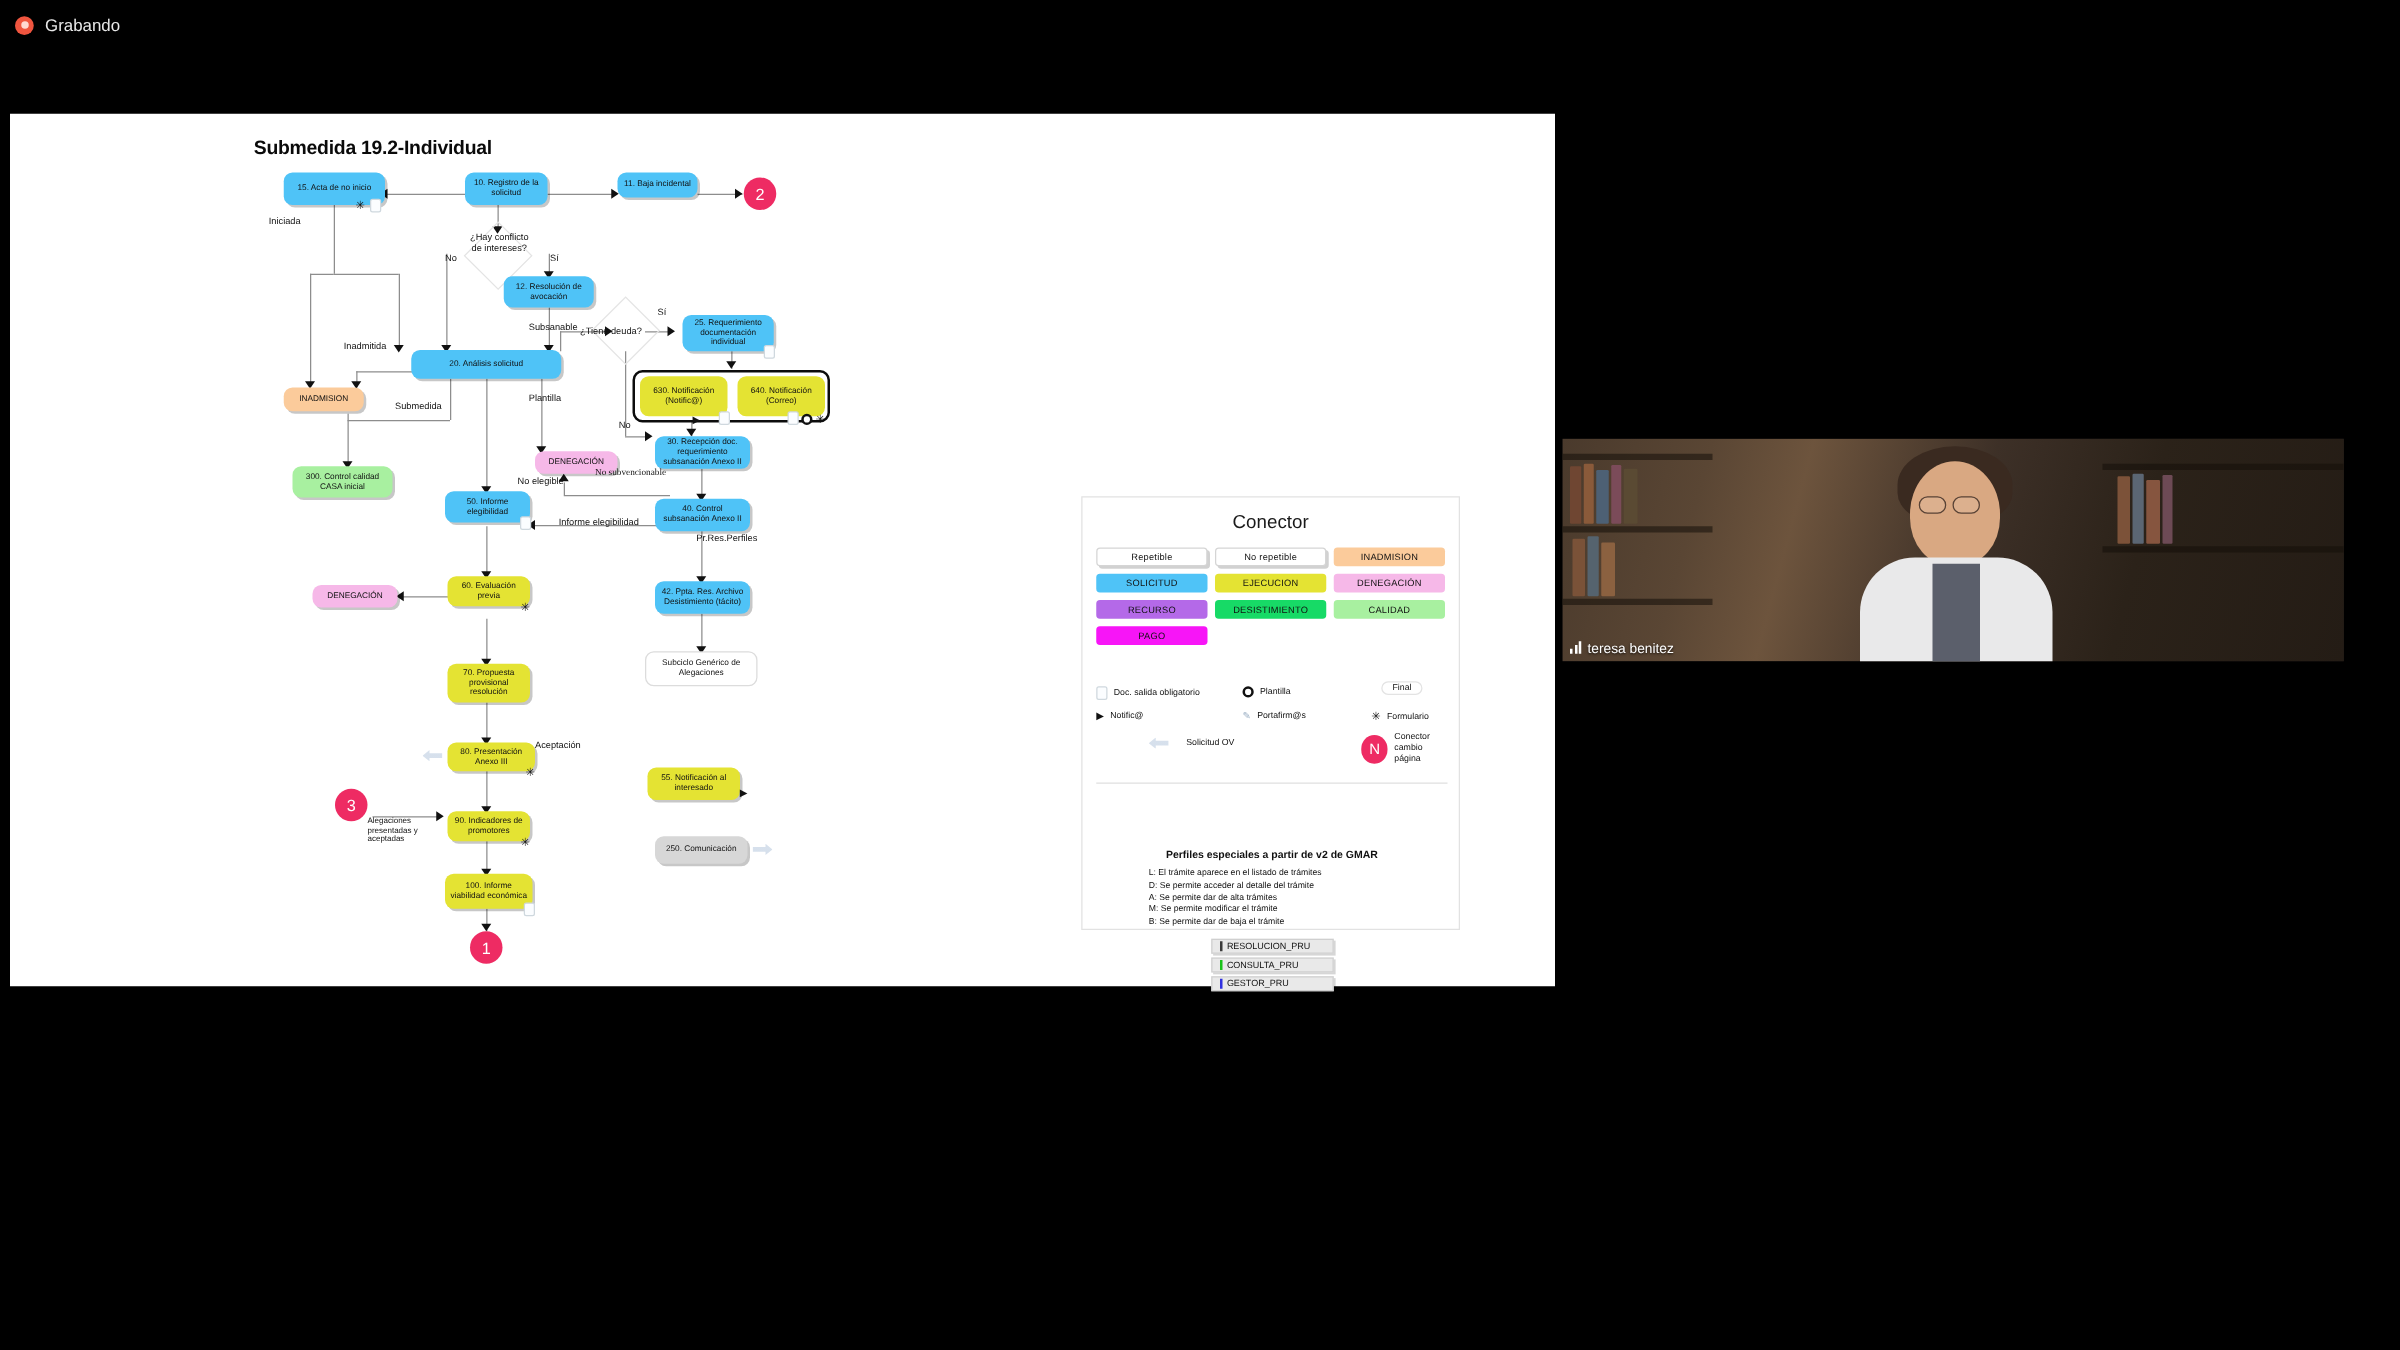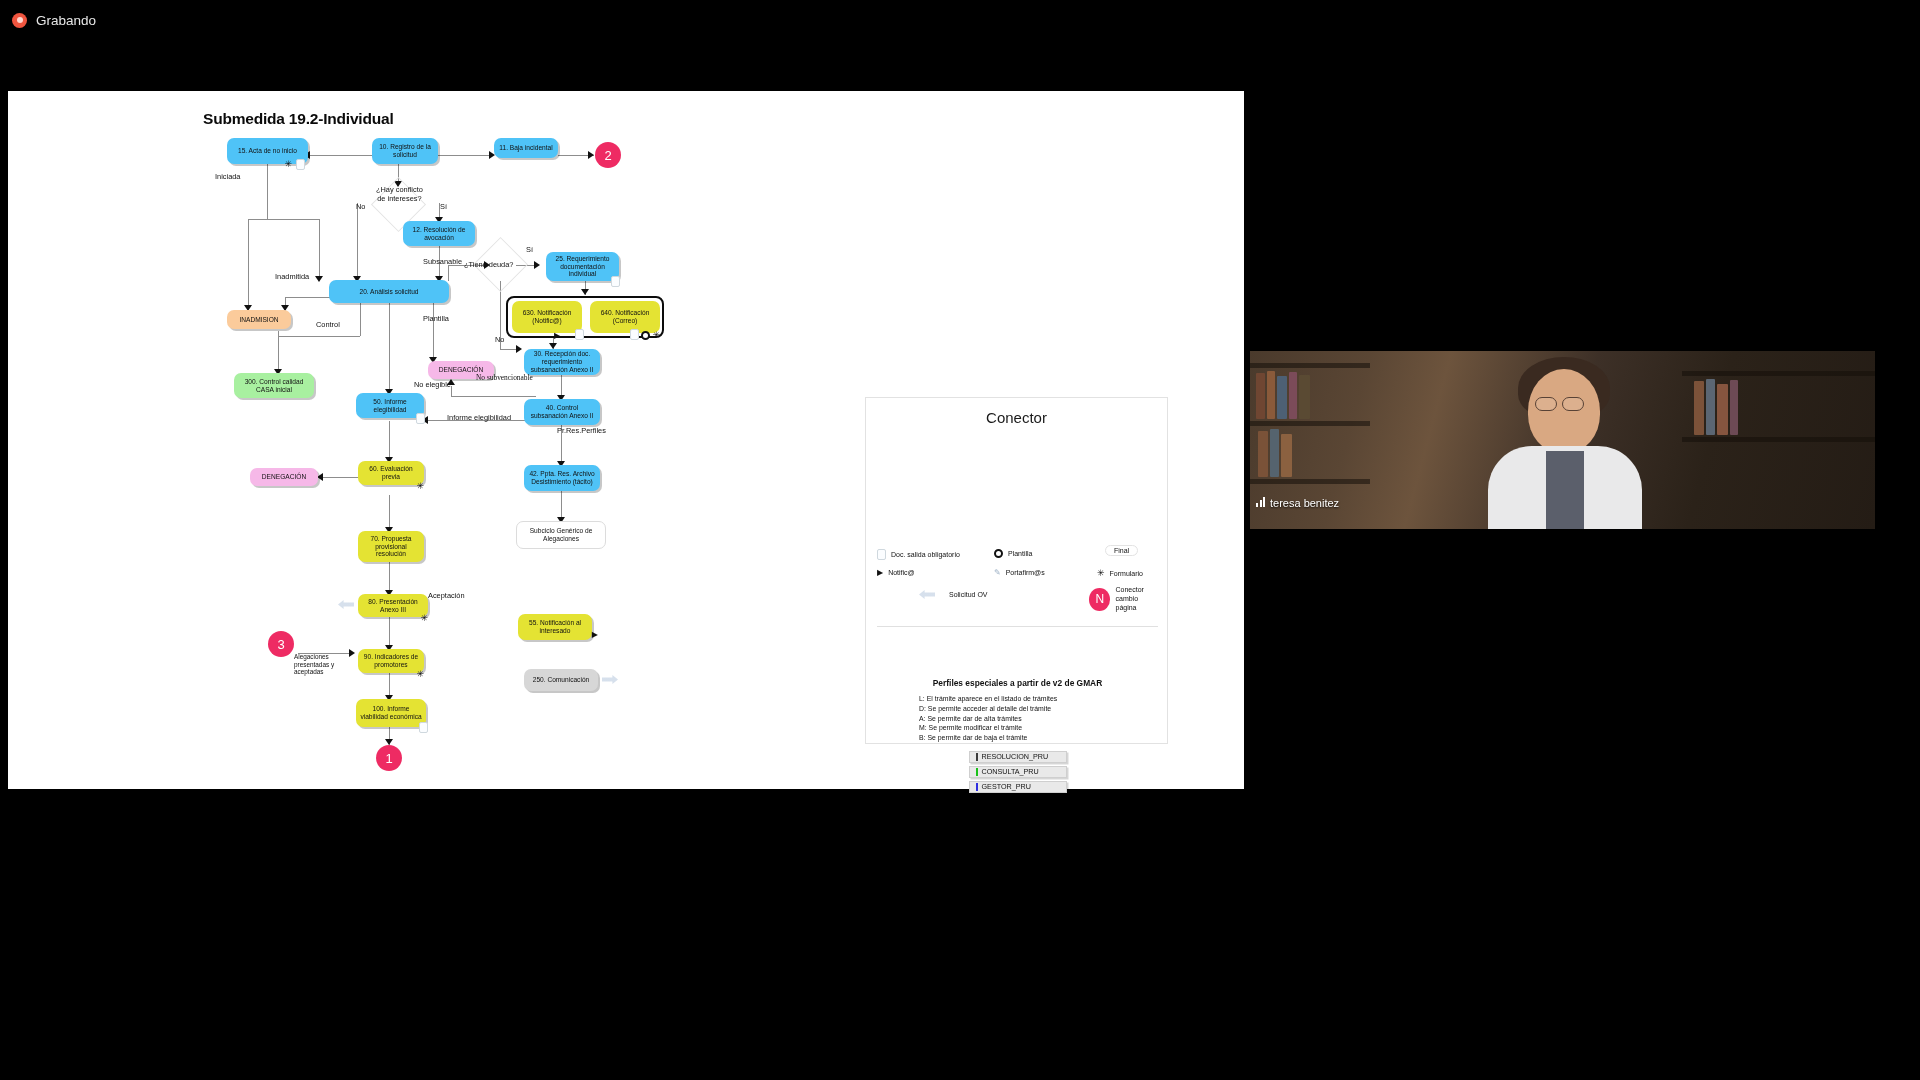--- a/index.html
+++ b/index.html
@@ -196,21 +196,21 @@
     position: absolute; left: 296px; top: 100px; width: 38px; height: 80px;
     background: #5b5f6b;
   }
   #glasses-l, #glasses-r {
     position: absolute; width: 22px; height: 14px;
     border: 1.6px solid #584235; border-radius: 7px; background: rgba(255,255,255,.10);
   }
   #glasses-l { left: 285px; top: 46px; }
   #glasses-r { left: 312px; top: 46px; }
   #vid-name {
-    position: absolute; left: 6px; bottom: 20px;
+    position: absolute; left: 6px; bottom: 4px;
     display: flex; gap: 5px;
     color: #fff; font-size: 11px;
     text-shadow: 0 1px 2px rgba(0,0,0,.85);
   }
   #mic-bars { display: flex; align-items: flex-end; gap: 1.5px; height: 10px; }
   #mic-bars i { width: 2px; background: #fff; display: block; }
 </style>
 </head>
 <body>
 
@@ -481,35 +481,49 @@
     <div class="lbl" style="left:207px;top:82px;">Iniciada</div>
     <div class="lbl" style="left:368px;top:95px;text-align:center;">¿Hay conflicto
 de intereses?</div>
     <div class="lbl" style="left:348px;top:112px;">No</div>
     <div class="lbl" style="left:432px;top:112px;">Sí</div>
     <div class="lbl" style="left:415px;top:167px;">Subsanable</div>
     <div class="lbl" style="left:456px;top:170px;">¿Tiene deuda?</div>
     <div class="lbl" style="left:518px;top:155px;">Sí</div>
     <div class="lbl" style="left:487px;top:245px;">No</div>
     <div class="lbl" style="left:267px;top:182px;">Inadmitida</div>
-    <div class="lbl" style="left:308px;top:230px;">Control</div>
+    <div class="lbl" style="left:308px;top:230px;">Submedida</div>
     <div class="lbl" style="left:415px;top:224px;">Plantilla</div>
     <div class="lbl" style="left:468px;top:283px;font-family:Liberation Serif, serif;">No subvencionable</div>
     <div class="lbl" style="left:406px;top:290px;">No elegible</div>
     <div class="lbl" style="left:439px;top:323px;">Informe elegibilidad</div>
     <div class="lbl" style="left:549px;top:336px;">Pr.Res.Perfiles</div>
     <div class="lbl" style="left:420px;top:501px;">Aceptación</div>
     <div class="lbl lbl-sm" style="left:286px;top:562px;">Alegaciones
 presentadas y
 aceptadas</div>
   </div>
 
   <div id="legend">
     <div id="legend-title">Conector</div>
 
+    <div class="lg-grid">
+      <div class="chip c-white">Repetible</div>
+      <div class="chip c-white">No repetible</div>
+      <div class="chip c-orange">INADMISION</div>
+      <div class="chip c-blue">SOLICITUD</div>
+      <div class="chip c-yellow">EJECUCION</div>
+      <div class="chip c-pink">DENEGACIÓN</div>
+      <div class="chip c-purple">RECURSO</div>
+      <div class="chip c-green">DESISTIMIENTO</div>
+      <div class="chip c-lgreen">CALIDAD</div>
+      <div class="chip c-magenta">PAGO</div>
+      <div class="chip chip-empty"></div>
+      <div class="chip chip-empty"></div>
+    </div>
 
     <div id="lg-icons">
       <div class="ic-row" style="left:0px;top:0px;">
         <span class="gl-doc"></span>
         <span>Doc. salida obligatorio</span>
       </div>
       <div class="ic-row" style="left:117px;top:0px;">
         <span class="gl-tpl"></span>
         <span>Plantilla</span>
       </div>

